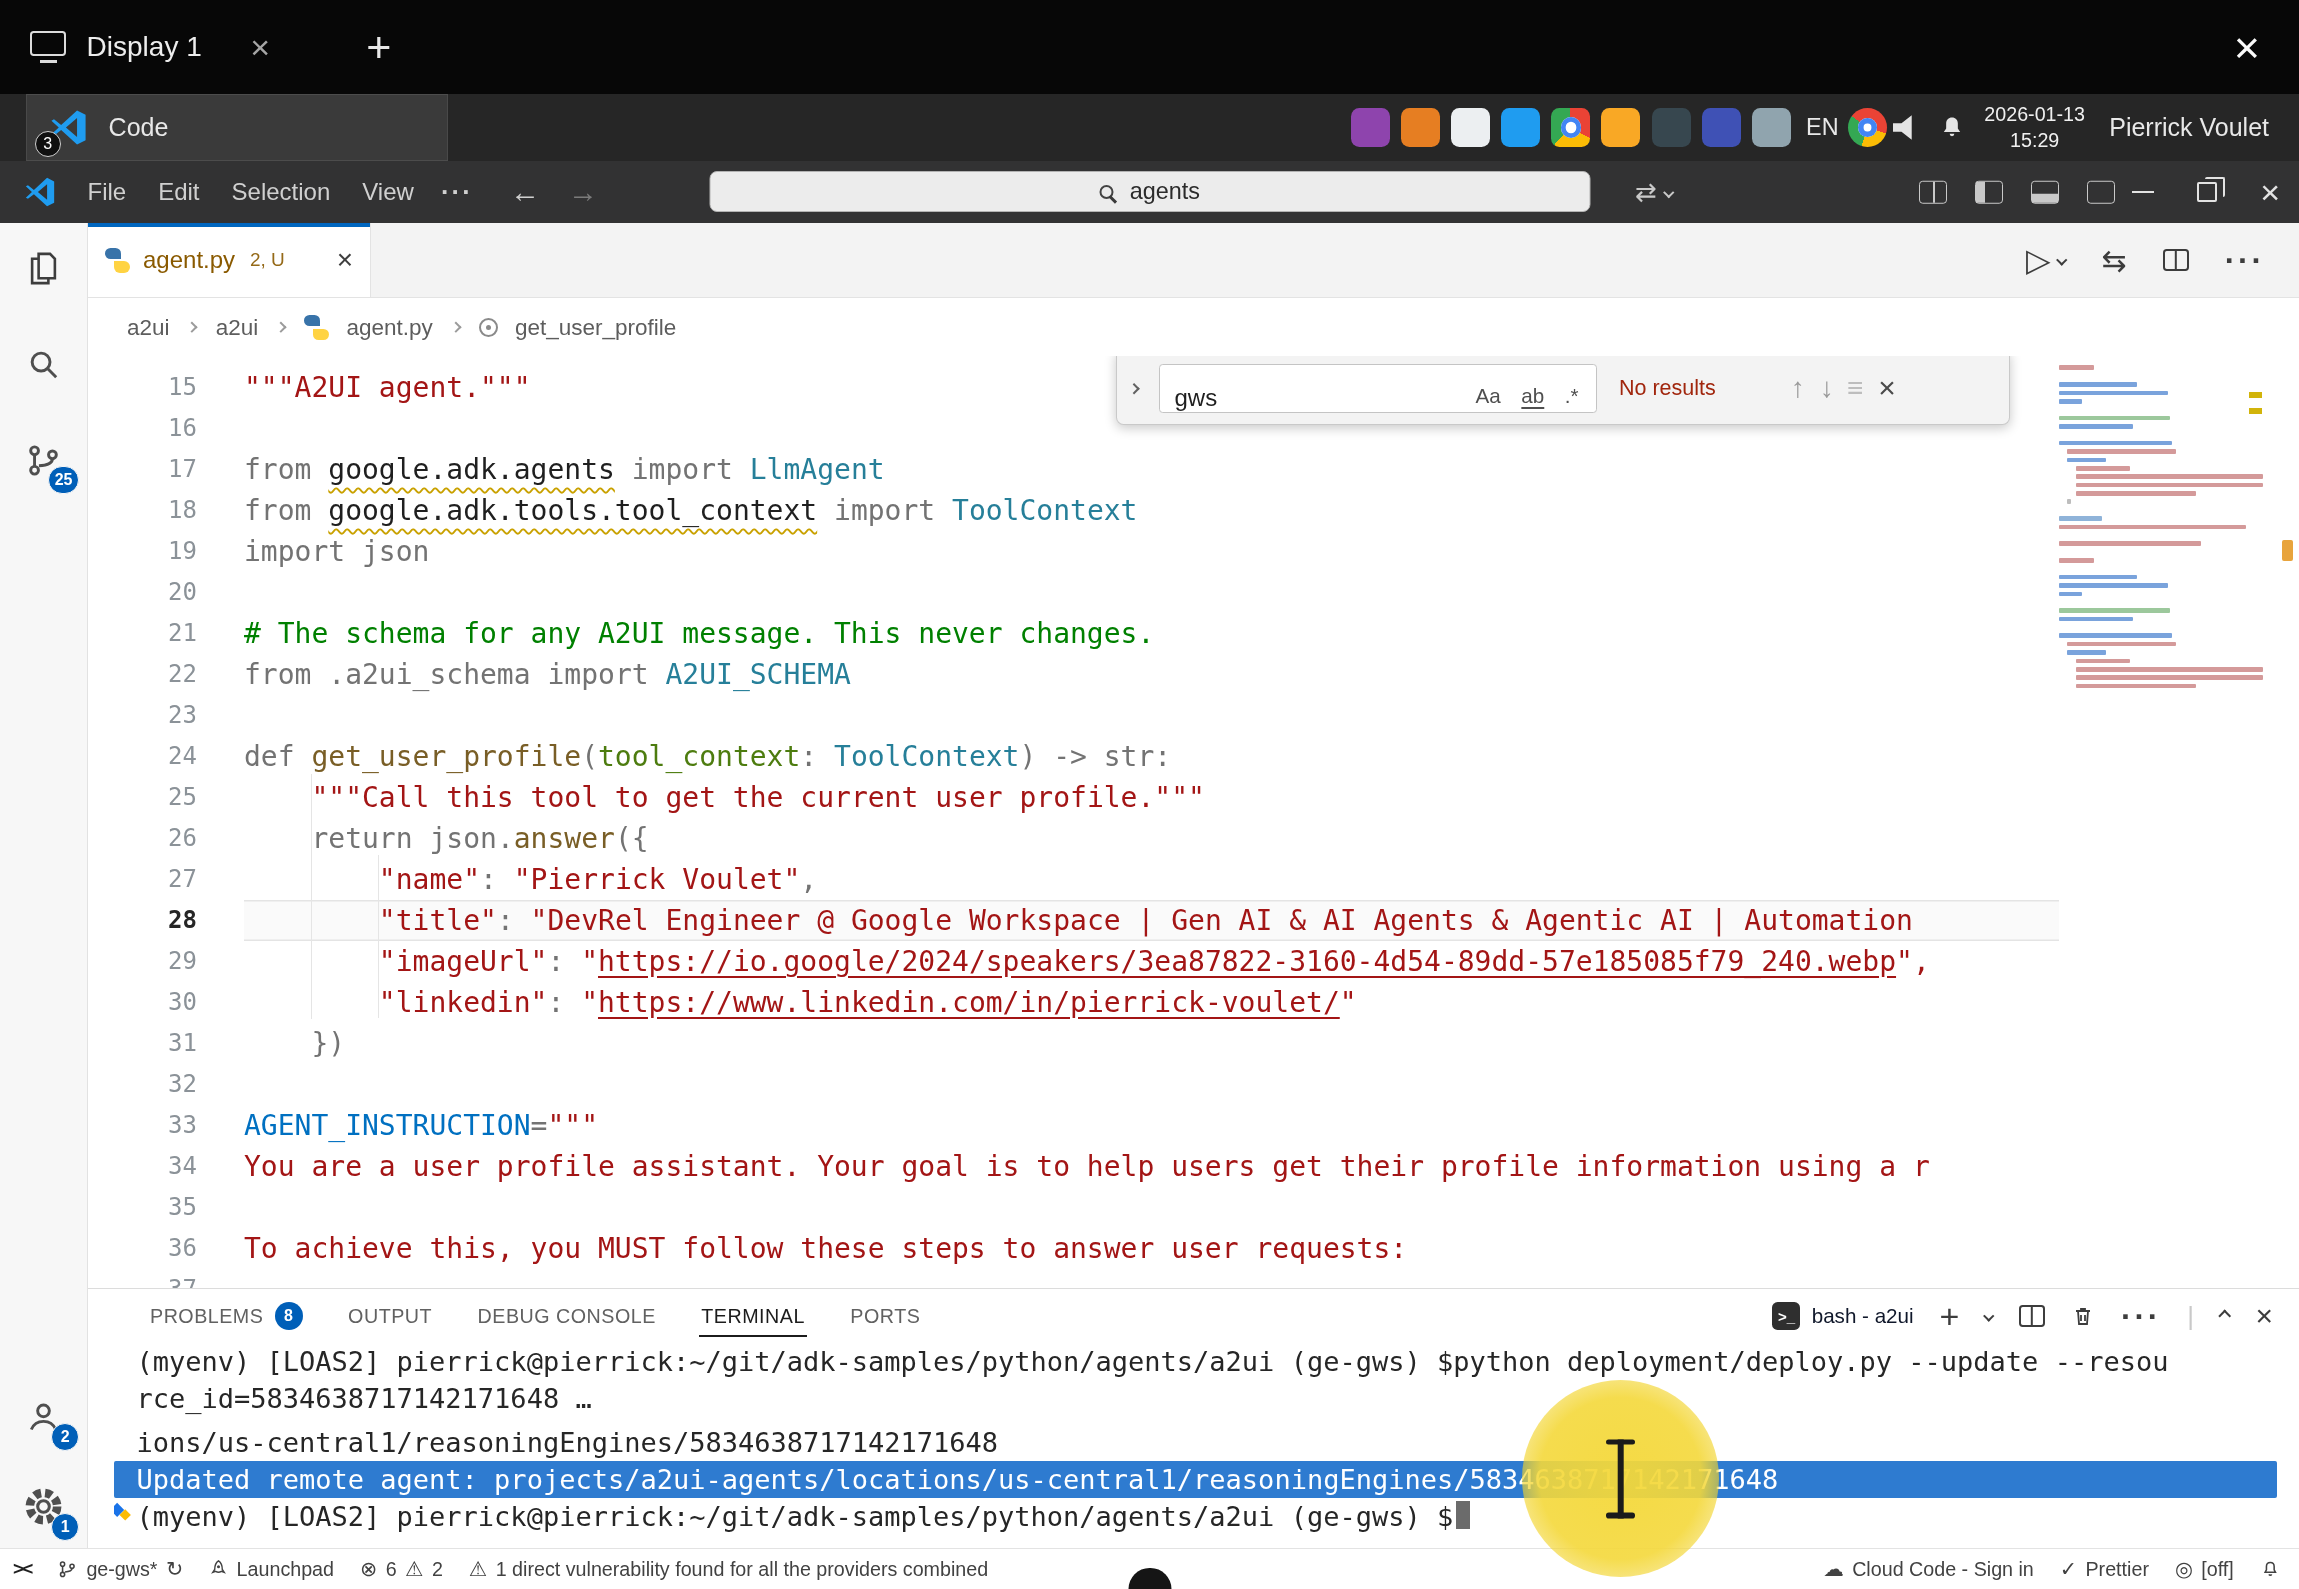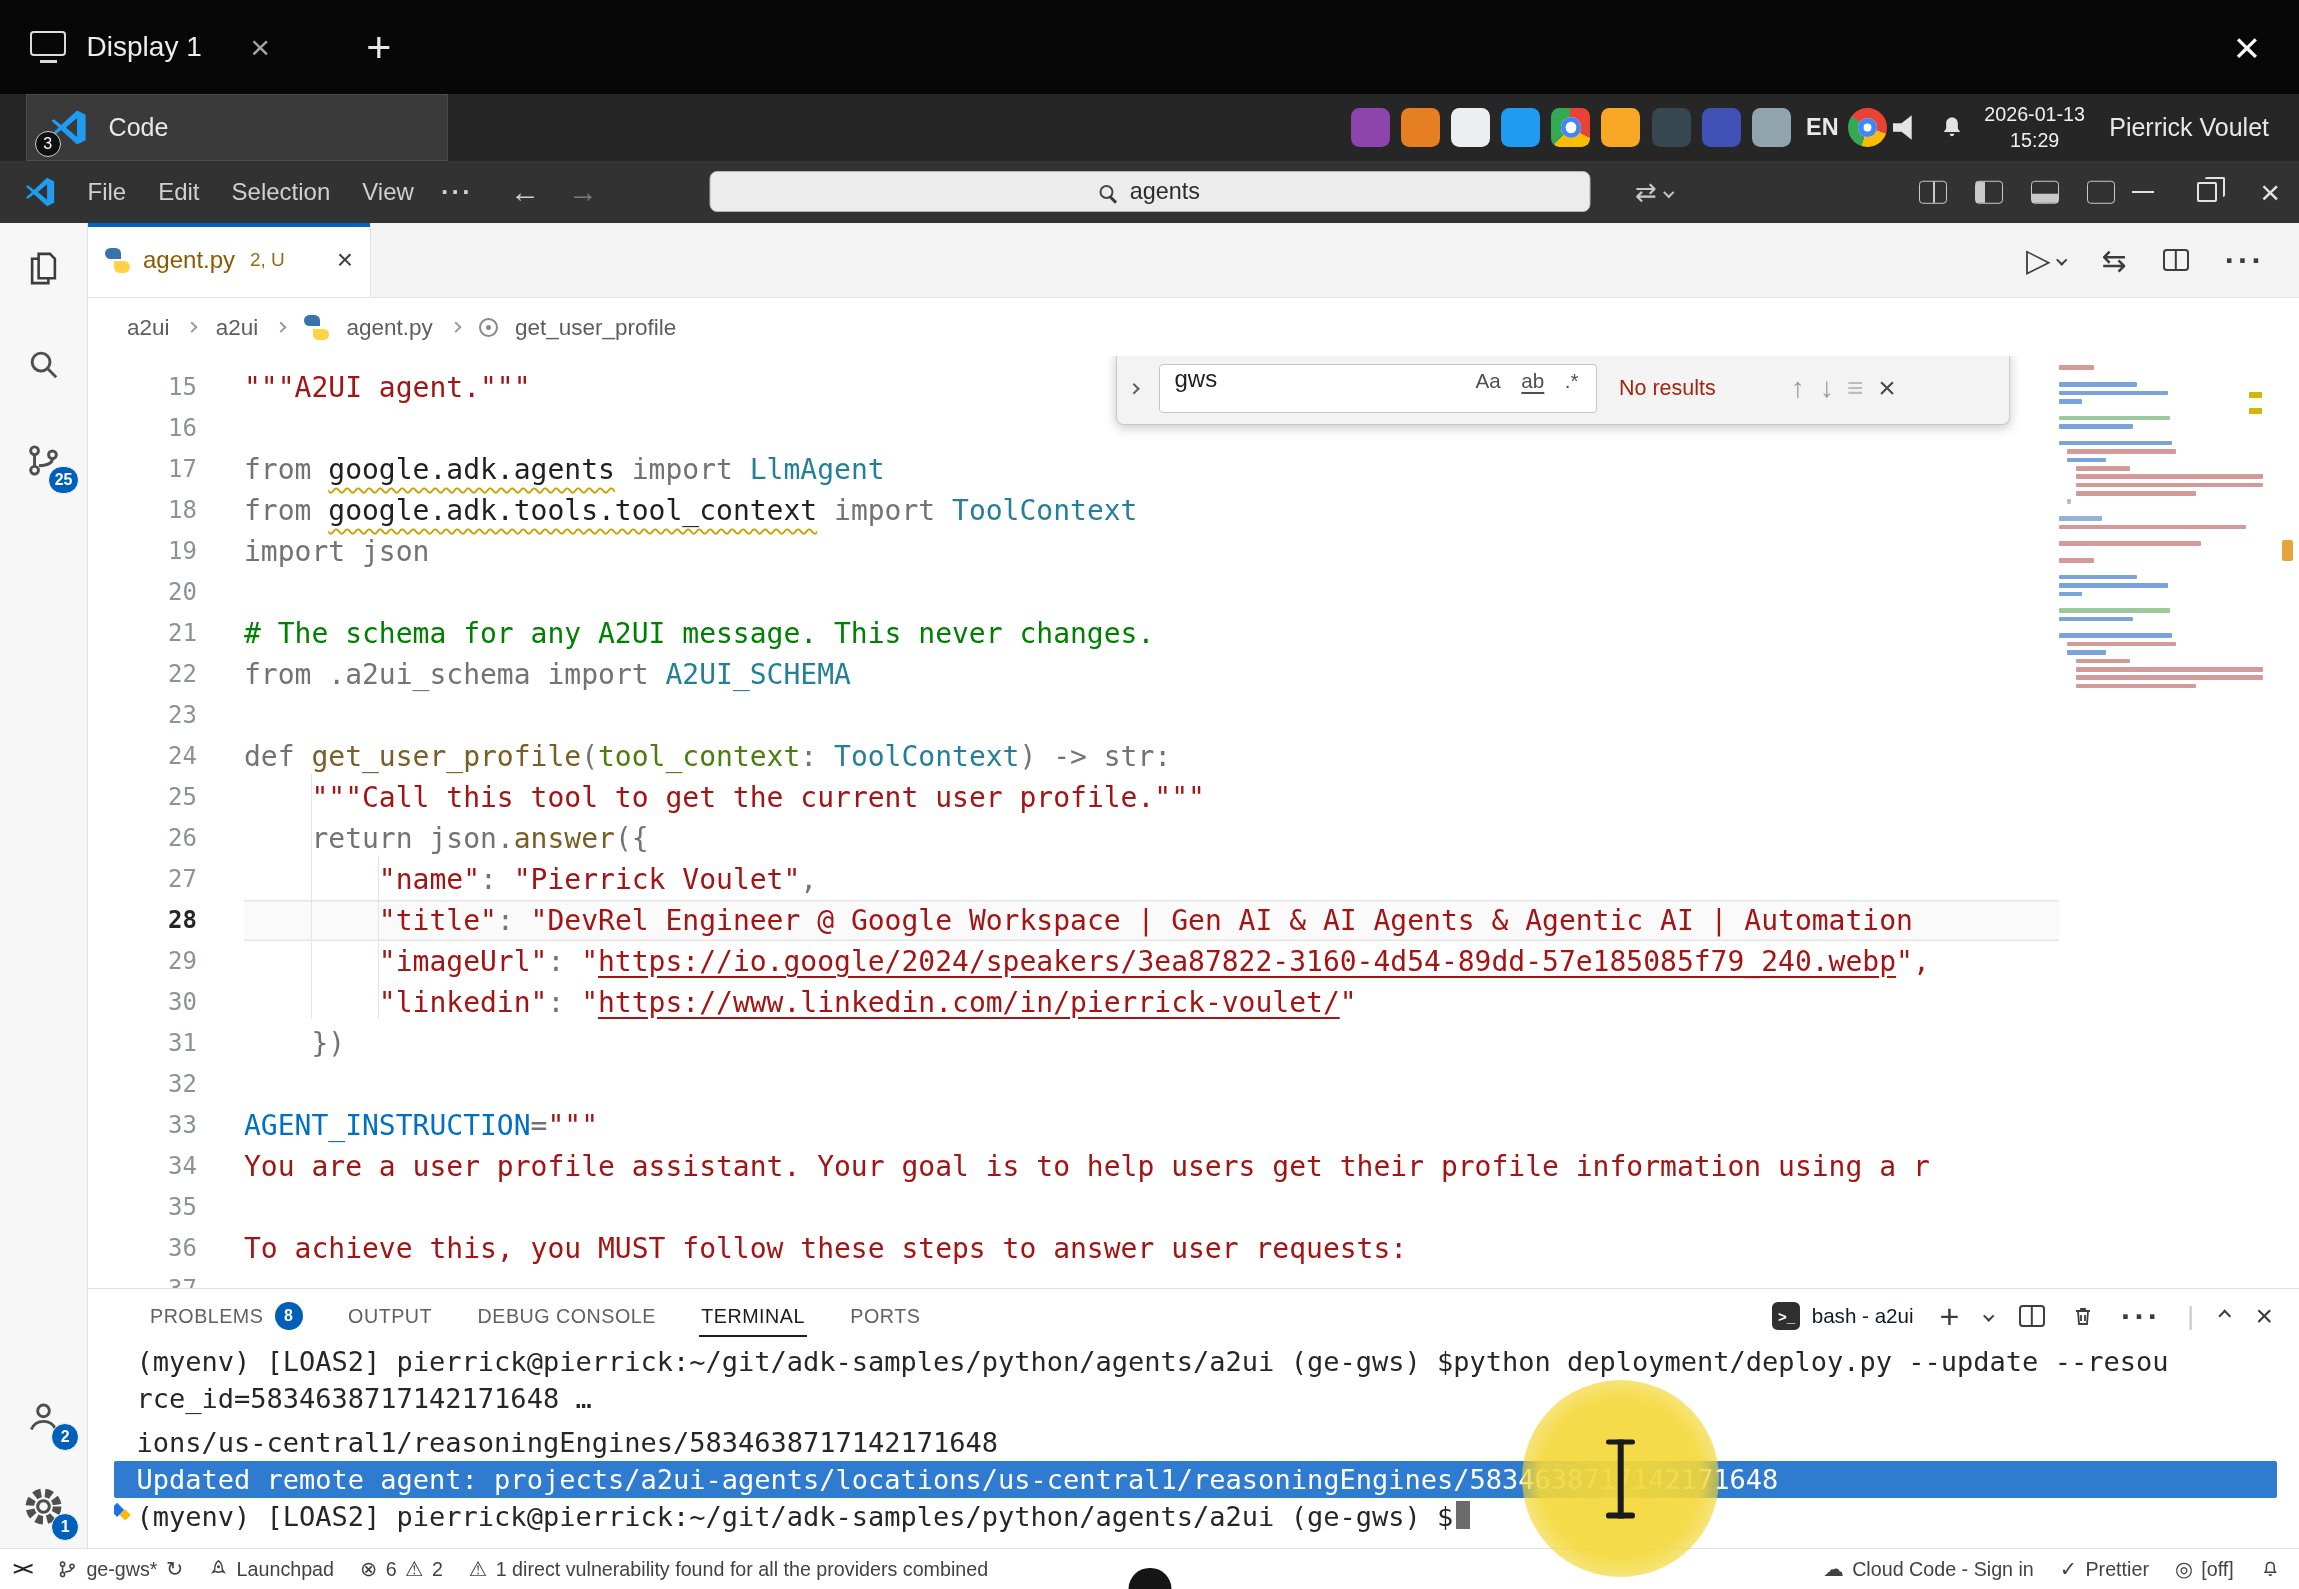--- a/index.html
+++ b/index.html
@@ -24,21 +24,21 @@
   .pinwheel{width:34px;height:34px;border-radius:50%;background:conic-gradient(from 0deg,#e53935,#fb8c00,#fdd835,#43a047,#1e88e5,#8e24aa,#e53935)}
   .apps-sep{height:34px;border-left:1.9px dotted #707070;margin-left:3.7px}
   .win-btn{margin-left:26px;height:100%;width:422px;display:flex;align-items:center;gap:19px;padding:0 20.6px;background:#3a3a3a;box-shadow:inset 0 0 0 0.9px #4c4c4c}
   .vsc-wrap{position:relative;width:43px;height:43px;display:flex;align-items:center;justify-content:center}
   .vsc-badge{position:absolute;left:-12px;bottom:-7.5px;width:26px;height:26px;border-radius:50%;background:#101010;border:1.9px solid #cfcfcf;color:#fff;font-size:16px;display:flex;align-items:center;justify-content:center}
   .win-label{font-size:25px}
   .tray{margin-left:auto;display:flex;align-items:center;gap:11.2px;padding-right:5.6px}
   .tray-sq{width:39px;height:39px;border-radius:8.4px;display:inline-block}
   .chrome-sq{position:relative;background:conic-gradient(#ea4335 0 33%,#fbbc05 33% 62%,#34a853 62% 100%)}
   .chrome-sq::after{content:"";position:absolute;inset:9.4px;background:#fff;border-radius:50%;box-shadow:inset 0 0 0 4.7px #4285f4}
-  .lang{font-size:23.4px;font-weight:700;margin:0 9.4px}
+  .lang{font-size:23.4px;font-weight:400;margin:0 9.4px}
   .chrome-circ{width:39px;height:39px;border-radius:50%;background:conic-gradient(#ea4335 0 30%,#fbbc05 30% 55%,#34a853 55% 85%,#ea4335 85% 100%);position:relative}
   .chrome-circ::after{content:"";position:absolute;inset:10.3px;background:#fff;border-radius:50%;box-shadow:inset 0 0 0 5.6px #4285f4}
   .speaker{width:32px;height:28px;background:#e4e4e4;clip-path:polygon(0 35%,28% 35%,60% 6%,60% 94%,28% 65%,0 65%);margin:0 5.6px}
   .tb-bell{margin:0 7.5px;display:flex}
   .clock{font-size:19.7px;text-align:center;line-height:1.3;margin:0 11.2px;color:#f0f0f0}
   .tb-user{font-size:25px;margin:0 30px 0 13px}
 
   
   #titlebar{position:absolute;top:161px;left:0;right:0;height:62px;background:#323233;display:flex;align-items:center;color:#d0d0d0;z-index:5}
   .vsc-logo{margin:0 15px 0 22.5px;display:flex}
@@ -122,21 +122,21 @@
   #ig2{left:290px;top:499px;height:163px}
 
   #minimap{position:absolute;right:34px;top:0;width:206px;padding-top:9.4px}
   .mm-row{height:4.7px;margin-bottom:3.7px;border-radius:0.9px}
   .mm-tick{position:absolute;right:37px;width:13px;height:5.6px;background:#d2b40a}
   .ov-orange{position:absolute;right:5.6px;top:184px;width:11.2px;height:20.6px;background:#e8a43c;border-radius:1.9px}
 
   
   #findwidget{position:absolute;top:-3.7px;right:289px;width:894px;height:73px;background:#f3f3f3;border:0.9px solid #c9c9c9;border-top:none;border-radius:0 0 7.5px 7.5px;box-shadow:0 2.8px 11.2px rgba(0,0,0,.22);display:flex;align-items:center;z-index:20}
   .fw-collapse{width:34px;align-self:stretch;display:flex;align-items:center;justify-content:center;color:#616161}
-  .fw-input{width:438px;height:49px;background:#fff;border:0.9px solid #c4c4c4;border-radius:3.7px;margin-left:7.5px;display:flex;align-items:flex-start;padding:0 9.4px;gap:5.6px}
+  .fw-input{width:438px;height:49px;background:#fff;border:0.9px solid #c4c4c4;border-radius:3.7px;margin-left:7.5px;display:flex;align-items:flex-end;padding:0 9.4px;gap:5.6px}
   .fw-query{font-size:24px;color:#1f1f1f;flex:1;padding-left:5.6px}
   .fw-toggle{font-size:20.6px;color:#4f4f4f;padding:3.7px 7.5px;border-radius:3.7px}
   .fw-toggle.word{text-decoration:underline;text-underline-offset:3.7px}
   .fw-results{font-size:21.5px;color:#a1260d;margin-left:22.5px;width:157px;white-space:nowrap}
   .fw-btn{font-size:28px;color:#9a9a9a;margin-left:15px;line-height:1}
   .fw-sel{font-size:28px;color:#bdbdbd;margin-left:13px;line-height:1}
   .fw-close{font-size:30px;color:#4a4a4a;margin:0 15px;line-height:1}
 
   
   #panel{position:absolute;left:0;right:0;bottom:0;height:260px;background:#fff;border-top:0.9px solid #dcdcdc}

